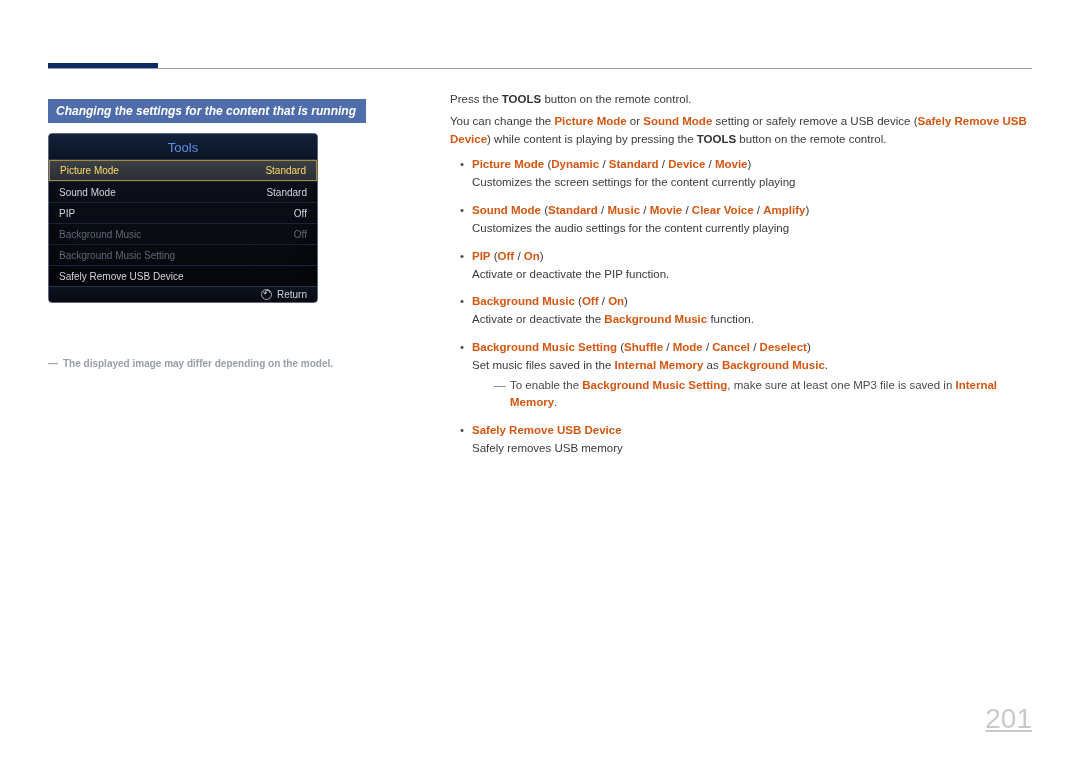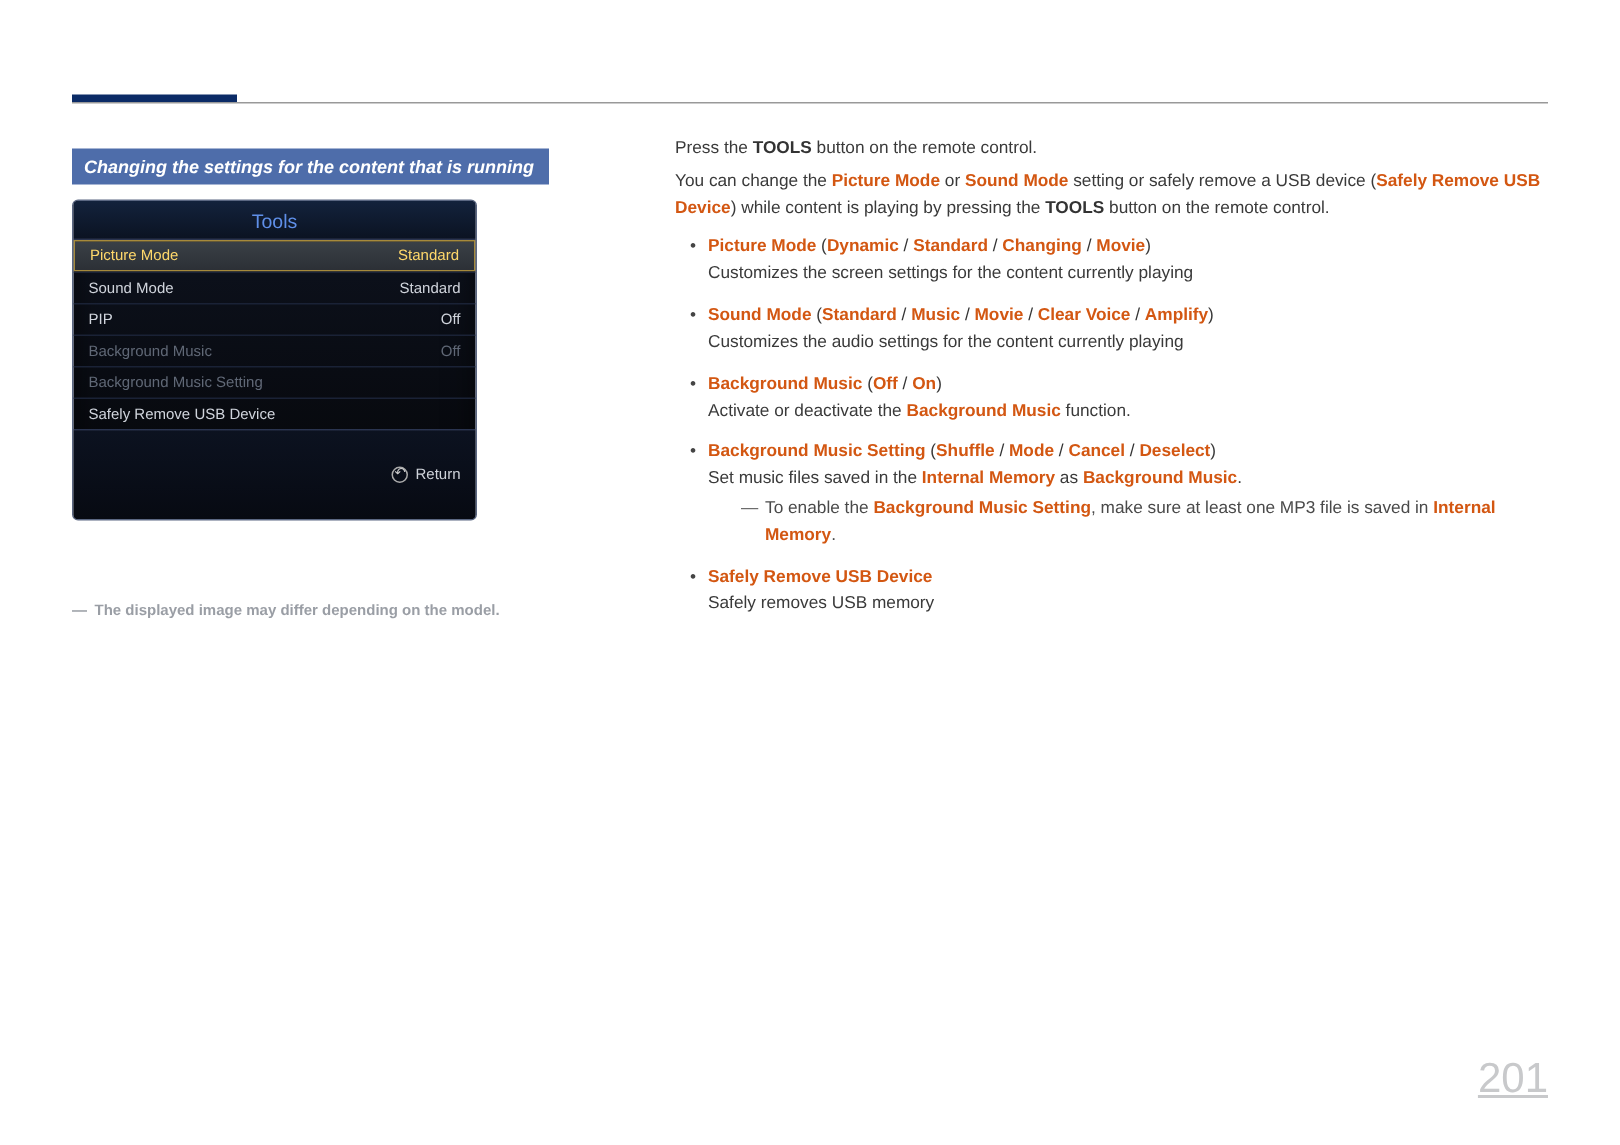--- a/index.html
+++ b/index.html
@@ -77,21 +77,21 @@
   .tools-row.highlight .value { color: #ffd86b; }
   .tools-row.dim .label,
   .tools-row.dim .value { color: #606876; }
   .tools-row .label { color: #d0d4dc; }
   .tools-row .value { color: #d0d4dc; }
   .tools-footer {
     display: flex;
     justify-content: flex-end;
     align-items: center;
     gap: 5px;
-    padding: 24px 10px;
+    padding: 2px 10px;
     border-top: 1px solid #2a3450;
     background: linear-gradient(#0c1220, #070a12);
     color: #cfd3da;
   }
   .return-icon {
     display: inline-block;
     width: 11px; height: 11px;
     border: 1px solid #aaa;
     border-radius: 50%;
     position: relative;
@@ -214,26 +214,30 @@
 <div class="right-col">
   <p>
     <span>Press the </span><span class="bold">TOOLS</span><span> button on the remote control.</span>
   </p>
   <p>
     <span>You can change the </span><span class="accent">Picture Mode</span><span> or </span><span class="accent">Sound Mode</span><span> setting or safely remove a USB device (</span><span class="accent">Safely Remove USB Device</span><span>) while content is playing by pressing the </span><span class="bold">TOOLS</span><span> button on the remote control.</span>
   </p>
 
   <ul class="feature">
     <li>
-      <span class="accent">Picture Mode</span> (<span id="picture-opts"><span class="accent">Dynamic</span><span style="color: rgb(51, 51, 51);"> / </span><span class="accent">Standard</span><span style="color: rgb(51, 51, 51);"> / </span><span class="accent">Changing</span><span style="color: rgb(51, 51, 51);"> / </span><span class="accent">Movie</span></span>)<br>
+      <span class="accent">Picture Mode</span> (<span id="picture-opts"><span class="accent">Dynamic</span><span style="color: rgb(51, 51, 51);"> / </span><span class="accent">Standard</span><span style="color: rgb(51, 51, 51);"> / </span><span class="accent">Device</span><span style="color: rgb(51, 51, 51);"> / </span><span class="accent">Movie</span></span>)<br>
       <span>Customizes the screen settings for the content currently playing</span>
     </li>
     <li>
       <span class="accent">Sound Mode</span> (<span id="sound-opts"><span class="accent">Standard</span><span style="color: rgb(51, 51, 51);"> / </span><span class="accent">Music</span><span style="color: rgb(51, 51, 51);"> / </span><span class="accent">Movie</span><span style="color: rgb(51, 51, 51);"> / </span><span class="accent">Clear Voice</span><span style="color: rgb(51, 51, 51);"> / </span><span class="accent">Amplify</span></span>)<br>
       <span>Customizes the audio settings for the content currently playing</span>
+    </li>
+    <li>
+      <span class="accent">PIP</span> (<span id="pip-opts"><span class="accent">Off</span><span style="color: rgb(51, 51, 51);"> / </span><span class="accent">On</span></span>)<br>
+      <span>Activate or deactivate the PIP function.</span>
     </li>
     <li>
       <span class="accent">Background Music</span> (<span id="bgm-opts"><span class="accent">Off</span><span style="color: rgb(51, 51, 51);"> / </span><span class="accent">On</span></span>)<br>
       <span>Activate or deactivate the </span><span class="accent">Background Music</span><span> function.</span>
     </li>
     <li>
       <span class="accent">Background Music Setting</span> (<span id="bgms-opts"><span class="accent">Shuffle</span><span style="color: rgb(51, 51, 51);"> / </span><span class="accent">Mode</span><span style="color: rgb(51, 51, 51);"> / </span><span class="accent">Cancel</span><span style="color: rgb(51, 51, 51);"> / </span><span class="accent">Deselect</span></span>)<br>
       <span>Set music files saved in the </span><span class="accent">Internal Memory</span><span> as </span><span class="accent">Background Music</span><span>.</span>
       <div class="sub-note">
         <span>To enable the </span><span class="accent">Background Music Setting</span><span>, make sure at least one MP3 file is saved in </span><span class="accent">Internal Memory</span><span>.</span>

